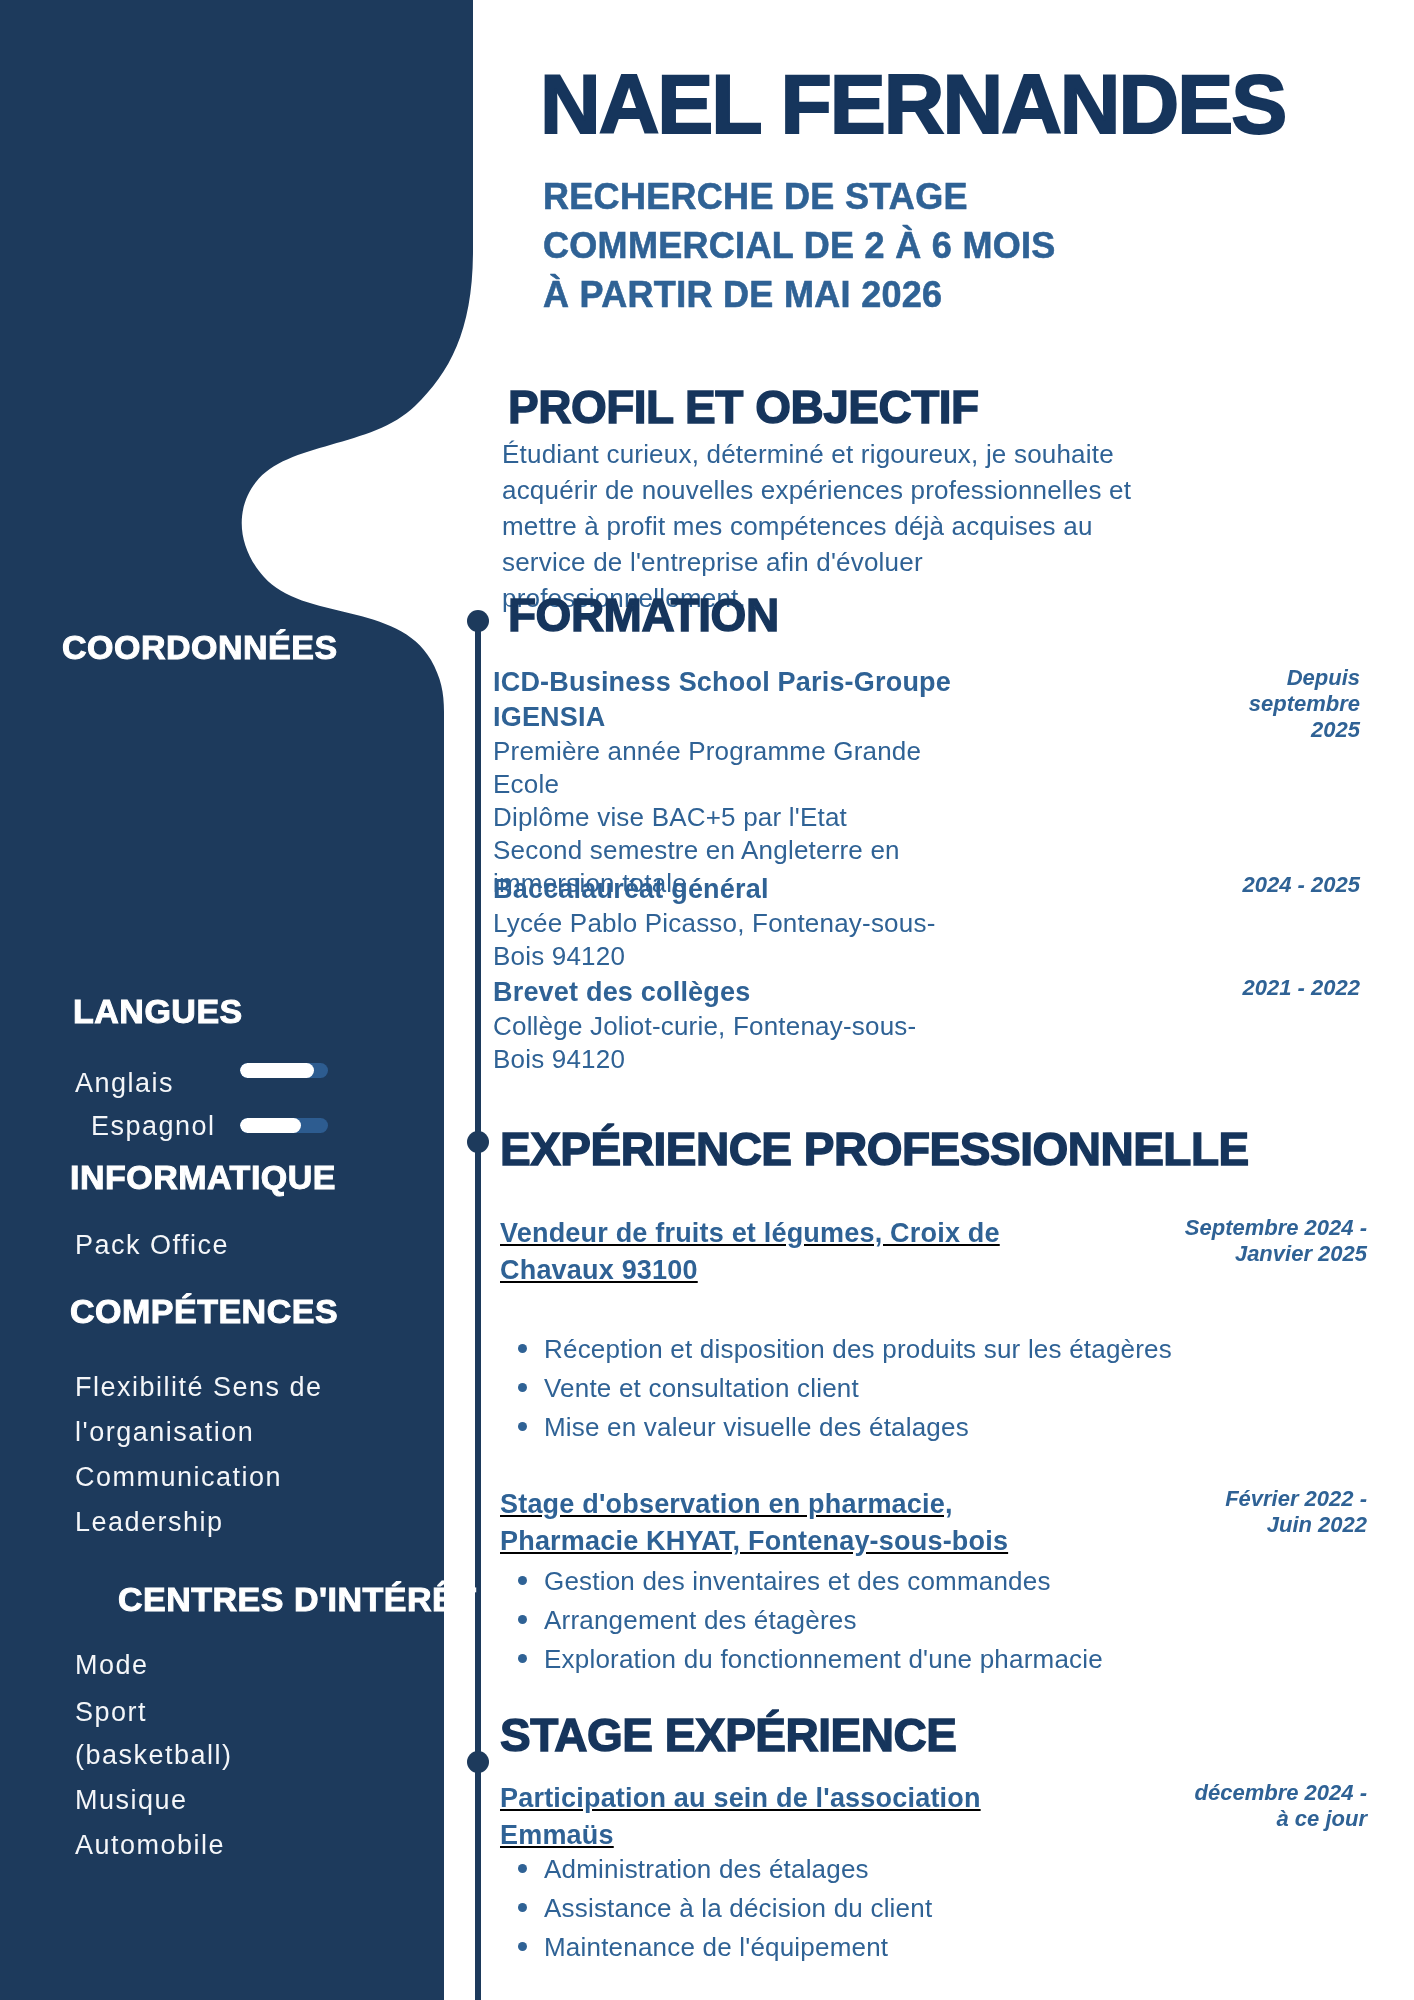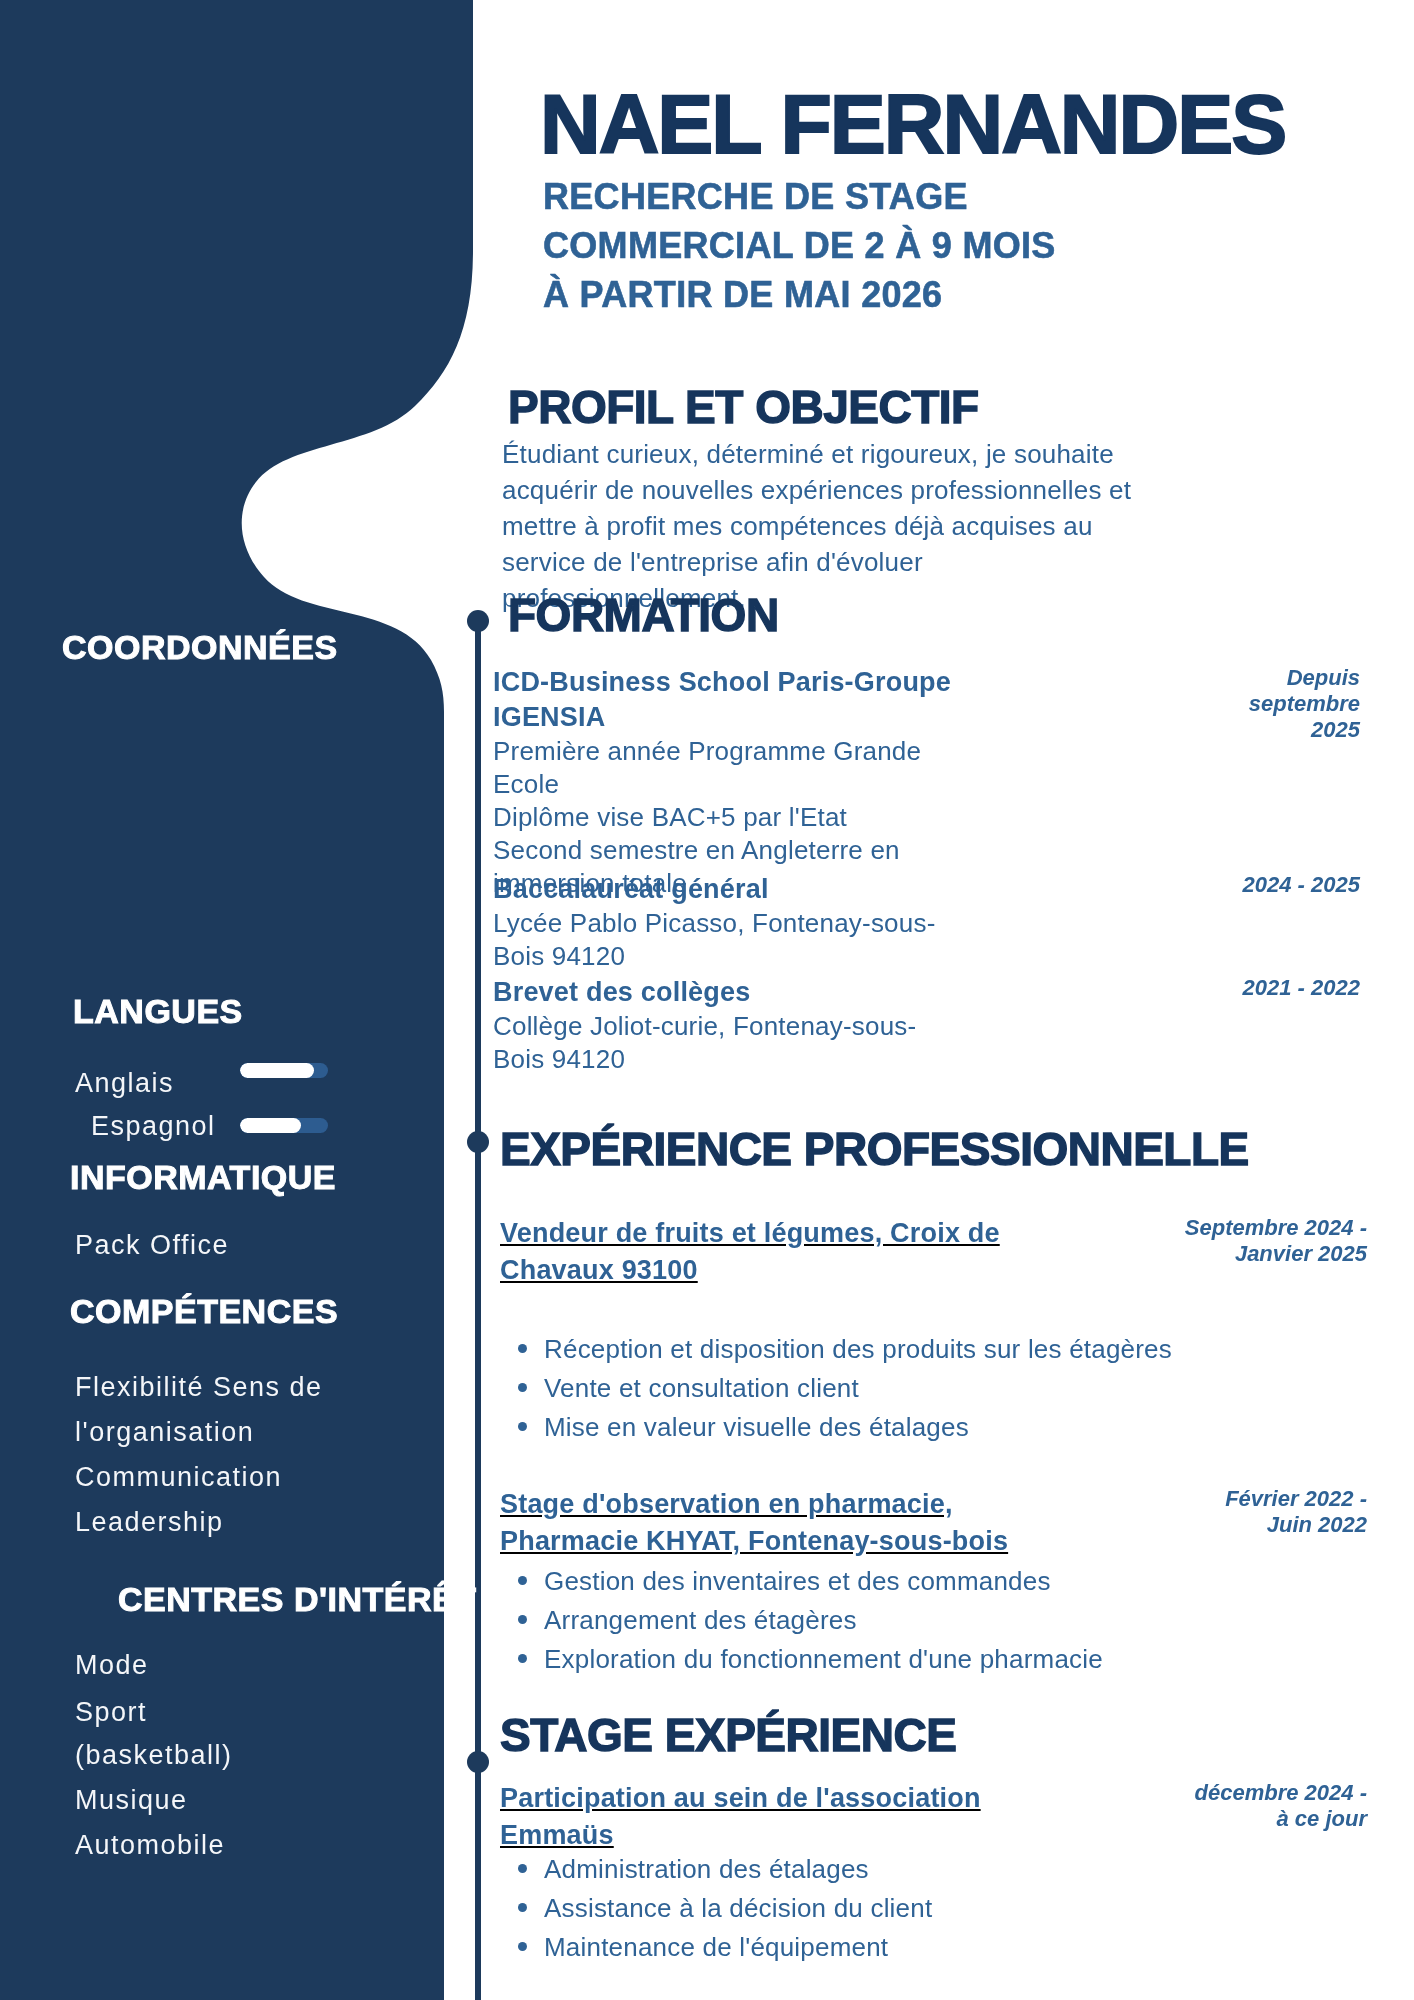--- a/index.html
+++ b/index.html
@@ -19,21 +19,21 @@
   .contact-row{position:absolute;left:80px;display:flex;align-items:center;}
   .contact-row svg{width:36px;height:36px;flex:0 0 36px;}
   .contact-text{margin-left:22px;font-size:23px;letter-spacing:.5px;color:#ffffff;white-space:nowrap;}
   .bar{position:absolute;width:88px;height:15px;border-radius:8px;background:#2d5c90;overflow:hidden;}
   .bar-fill{height:100%;border-radius:8px;background:#ffffff;}
   
   .main-blue{color:#2f6295;}
   .navy{color:#16355c;}
   .name{
     font-size:84px;font-weight:700;letter-spacing:-2px;line-height:1;
-    -webkit-text-stroke:2px #16355c;white-space:nowrap;margin-top:20px;
+    -webkit-text-stroke:2px #16355c;white-space:nowrap;
   }
   .subtitle{font-size:36px;font-weight:700;line-height:49px;letter-spacing:.3px;-webkit-text-stroke:.6px #2f6295;}
   .h-main{
     font-size:46px;font-weight:700;letter-spacing:-.5px;line-height:1;
     -webkit-text-stroke:1.4px #16355c;white-space:nowrap;
   }
   .profil-text{font-size:26px;line-height:36px;letter-spacing:.2px;}
   .entry-row{display:flex;justify-content:space-between;align-items:flex-start;width:867px;}
   .entry-content{width:480px;}
   .entry-content-wide{width:520px;text-decoration:underline;}
@@ -120,21 +120,21 @@
   <div class="side side-item" style="left:75px;top:1650px;">Mode</div>
   <div class="side side-item" style="left:75px;top:1697px;">Sport</div>
   <div class="side side-item" style="left:75px;top:1740px;">(basketball)</div>
   <div class="side side-item" style="left:75px;top:1785px;">Musique</div>
   <div class="side side-item" style="left:75px;top:1830px;">Automobile</div>
 
   <div class="abs name navy" style="left:540px;top:62px;z-index:2;">NAEL FERNANDES</div>
 
   <div class="abs subtitle main-blue" style="left:543px;top:172px;z-index:2;">
     <div>RECHERCHE DE STAGE</div>
-    <div>COMMERCIAL DE 2 À 9 MOIS</div>
+    <div>COMMERCIAL DE 2 À 6 MOIS</div>
     <div>À PARTIR DE MAI 2026</div>
   </div>
 
   <div class="abs h-main navy" style="left:508px;top:384px;z-index:2;">PROFIL ET OBJECTIF</div>
   <div class="abs profil-text main-blue" style="left:502px;top:436px;width:672px;z-index:2;">Étudiant curieux, déterminé et rigoureux, je souhaite acquérir de nouvelles expériences professionnelles et mettre à profit mes compétences déjà acquises au service de l'entreprise afin d'évoluer professionnellement.</div>
 
   <div class="abs h-main navy" style="left:508px;top:592px;z-index:2;">FORMATION</div>
 
   <div class="abs entry-row" style="left:493px;top:665px;z-index:2;">
     <div class="entry-content">

